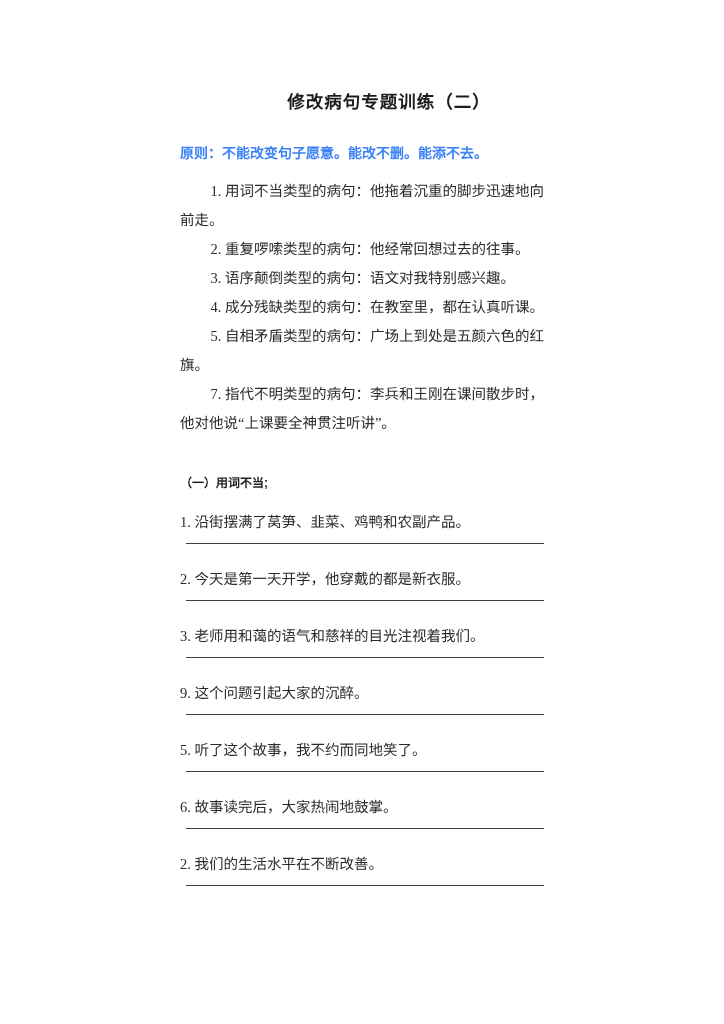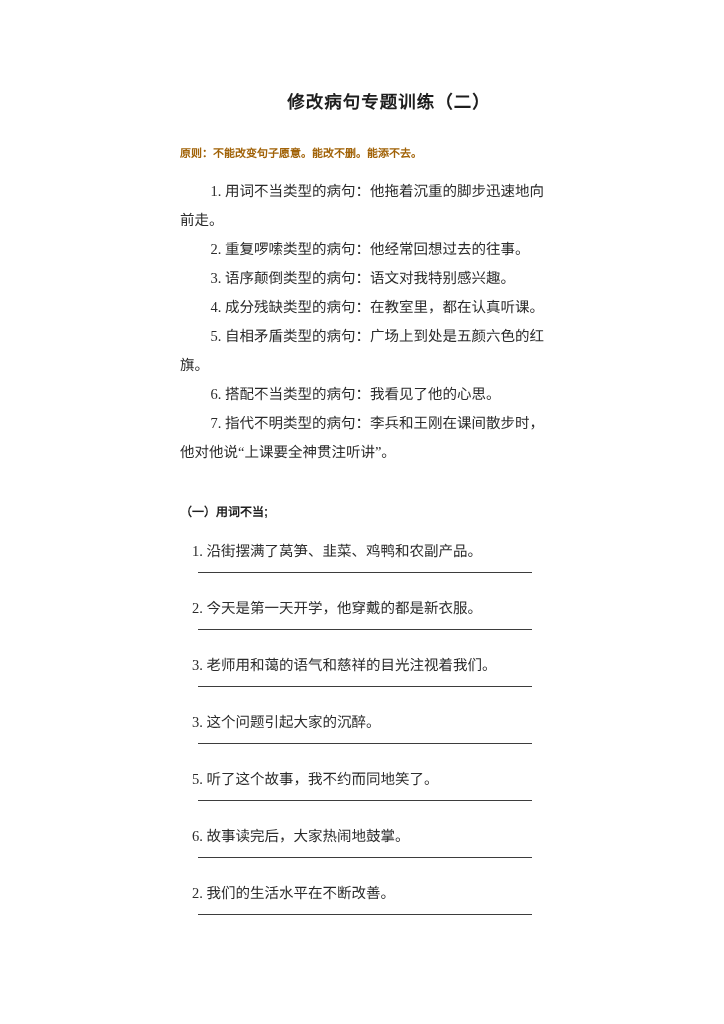--- a/index.html
+++ b/index.html
@@ -26,23 +26,23 @@
     line-height: 24px;
     letter-spacing: 1px;
     text-align: center;
     color: #1e1e1e;
     margin: 0 0 27px 0;
     transform: translateX(26px);
   }
   .principle {
     font-family: "Liberation Sans", "DejaVu Sans", sans-serif;
     font-weight: 700;
-    font-size: 11px;
+    font-size: 14px;
     line-height: 24px;
-    color: #a16207;
+    color: #3b82f6;
     margin: 0 0 12px 0;
   }
   .intro-list {
     margin: 0;
     padding: 0;
   }
   .intro-item {
     font-size: 14.5px;
     line-height: 29px;
     margin: 0;
@@ -51,21 +51,21 @@
   }
   .section-heading {
     font-family: "Liberation Sans", "DejaVu Sans", sans-serif;
     font-weight: 700;
     font-size: 12px;
     line-height: 26px;
     color: #1e1e1e;
     margin: 32px 0 16px 0;
   }
   .exercise-list {
-    margin: 12px;
+    margin: 0;
     padding: 0;
   }
   .exercise {
     margin: 0 0 25px 0;
   }
   .exercise-sentence {
     font-size: 14.5px;
     line-height: 20px;
     margin: 0;
     color: #2b2b2b;
@@ -84,21 +84,20 @@
   <h1 class="doc-title">修改病句专题训练（二）</h1>
 
   <p class="principle">原则：不能改变句子愿意。能改不删。能添不去。</p>
 
   <div class="intro-list">
     <p class="intro-item">1. 用词不当类型的病句：他拖着沉重的脚步迅速地向前走。</p>
     <p class="intro-item">2. 重复啰嗦类型的病句：他经常回想过去的往事。</p>
     <p class="intro-item">3. 语序颠倒类型的病句：语文对我特别感兴趣。</p>
     <p class="intro-item">4. 成分残缺类型的病句：在教室里，都在认真听课。</p>
     <p class="intro-item">5. 自相矛盾类型的病句：广场上到处是五颜六色的红旗。</p>
-    <p class="intro-item">6. 搭配不当类型的病句：我看见了他的心思。</p>
     <p class="intro-item">7. 指代不明类型的病句：李兵和王刚在课间散步时，他对他说“上课要全神贯注听讲”。</p>
   </div>
 
   <h2 class="section-heading">（一）用词不当;</h2>
 
   <div class="exercise-list">
 
     <div class="exercise">
       <p class="exercise-sentence">1. 沿街摆满了莴笋、韭菜、鸡鸭和农副产品。</p>
       <div class="answer-line"></div>
@@ -108,21 +107,21 @@
       <p class="exercise-sentence">2. 今天是第一天开学，他穿戴的都是新衣服。</p>
       <div class="answer-line"></div>
     </div>
 
     <div class="exercise">
       <p class="exercise-sentence">3. 老师用和蔼的语气和慈祥的目光注视着我们。</p>
       <div class="answer-line"></div>
     </div>
 
     <div class="exercise">
-      <p class="exercise-sentence">3. 这个问题引起大家的沉醉。</p>
+      <p class="exercise-sentence">9. 这个问题引起大家的沉醉。</p>
       <div class="answer-line"></div>
     </div>
 
     <div class="exercise">
       <p class="exercise-sentence">5. 听了这个故事，我不约而同地笑了。</p>
       <div class="answer-line"></div>
     </div>
 
     <div class="exercise">
       <p class="exercise-sentence">6. 故事读完后，大家热闹地鼓掌。</p>

